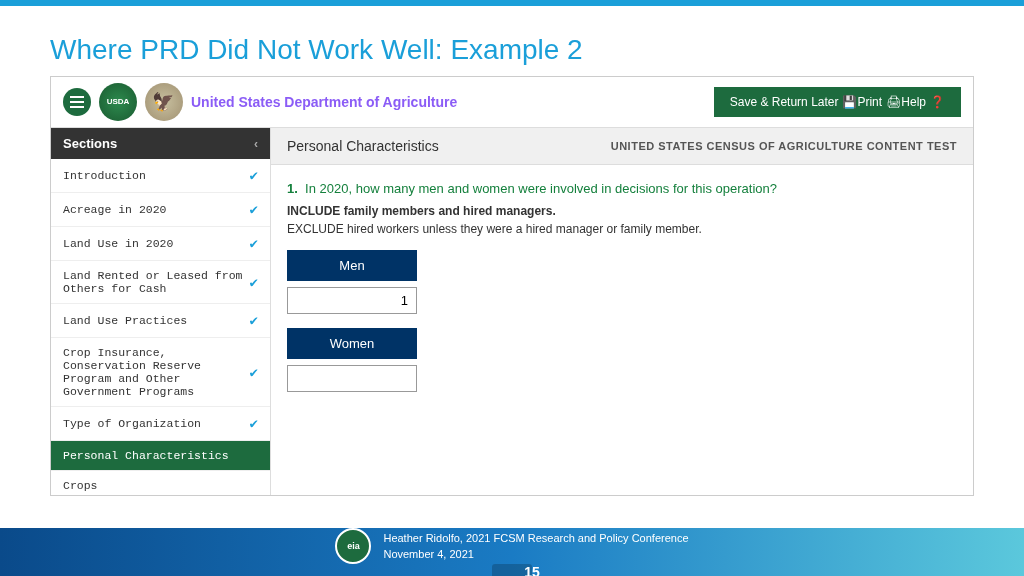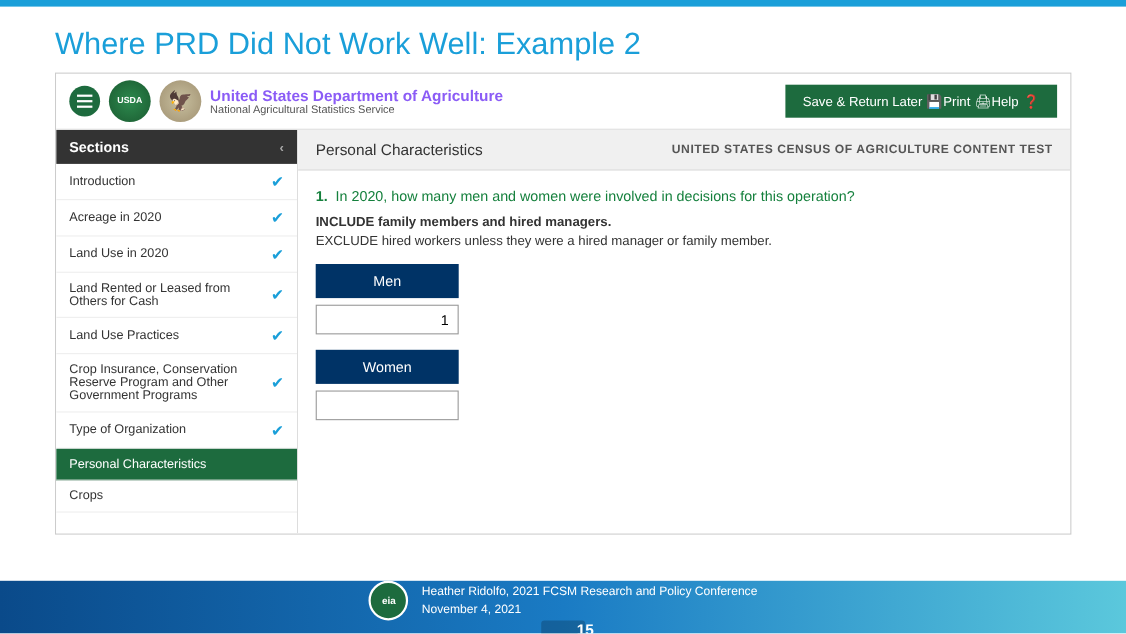--- a/index.html
+++ b/index.html
@@ -22,21 +22,21 @@
 
     
     .top-bar {
       height: 6px;
       background: #1a9fd9;
       width: 100%;
     }
 
     
     .title-area {
-      padding: 18px 50px 10px 50px;
+      padding: 28px 50px 10px 50px;
     }
 
     .slide-title {
       font-size: 28px;
       font-weight: 400;
       color: #1a9fd9;
     }
 
     
     .browser-frame {
@@ -154,20 +154,21 @@
 
     .sidebar-item {
       padding: 8px 12px;
       font-size: 11.5px;
       color: #333;
       border-bottom: 1px solid #eee;
       display: flex;
       align-items: center;
       justify-content: space-between;
       cursor: pointer;
+      font-family: Liberation Mono, monospace;
     }
 
     .sidebar-item.active {
       background: #1d6b3e;
       color: #fff;
     }
 
     .check-icon {
       color: #1a9fd9;
       font-size: 14px;
@@ -354,21 +355,20 @@
       <div class="usda-left">
         <div class="hamburger-icon">
           <span></span>
           <span></span>
           <span></span>
         </div>
         <div class="usda-seal">USDA</div>
         <div class="nass-seal">🦅</div>
         <div class="usda-text-block">
           <span class="usda-bold">United States Department of Agriculture</span>
-          <span class="usda-sub">National Agricultural Statistics Service</span>
         </div>
       </div>
       <div class="usda-right">
         <div class="usda-right-btn">
           <span>Save &amp; Return Later</span>
           <span>💾</span>
         </div>
         <div class="usda-right-btn">
           <span>Print</span>
           <span>🖨</span>

